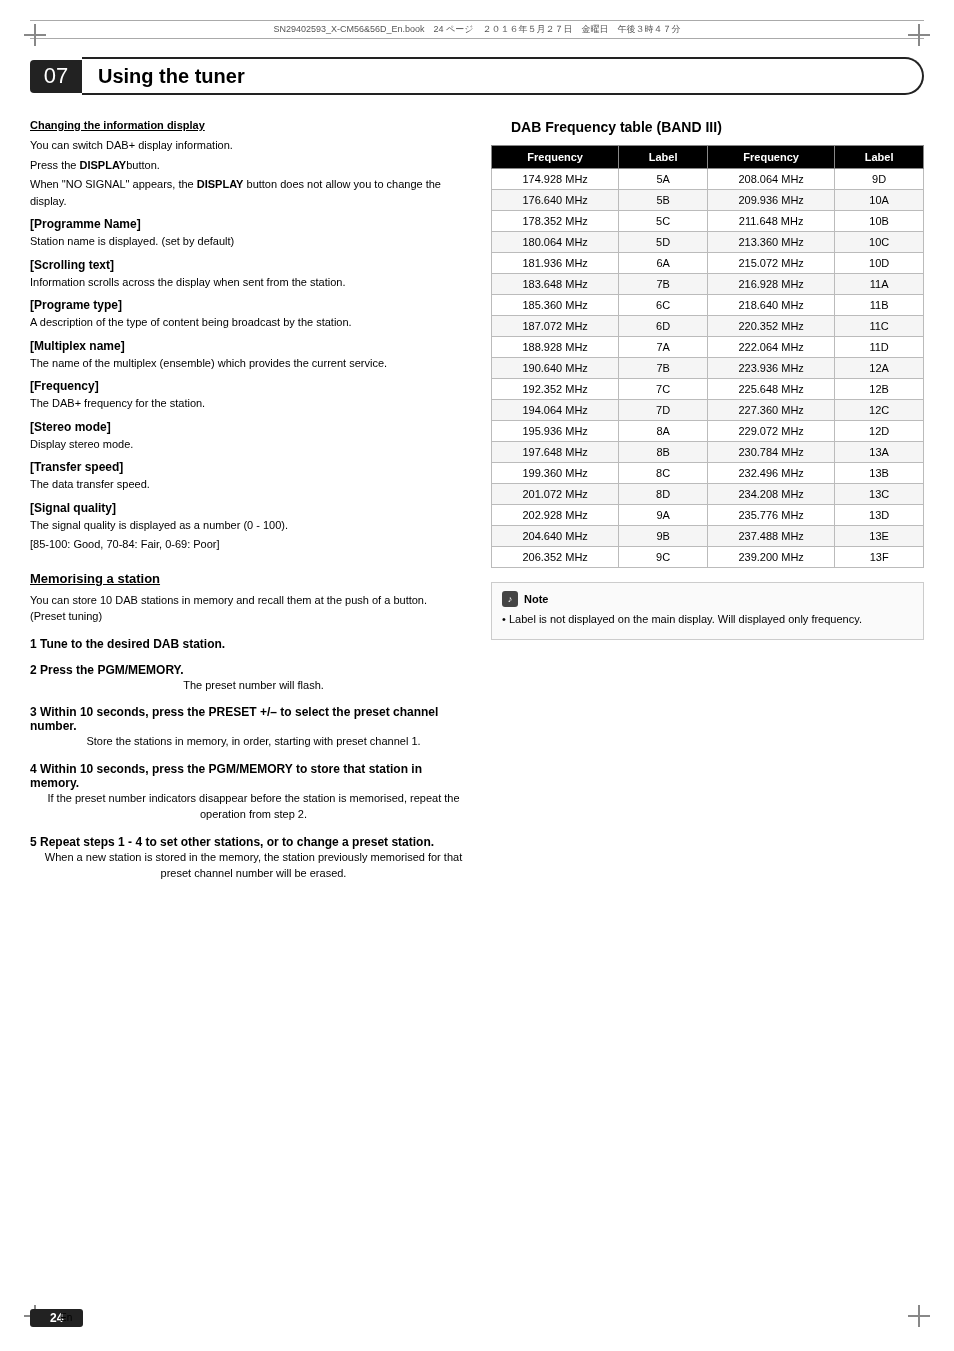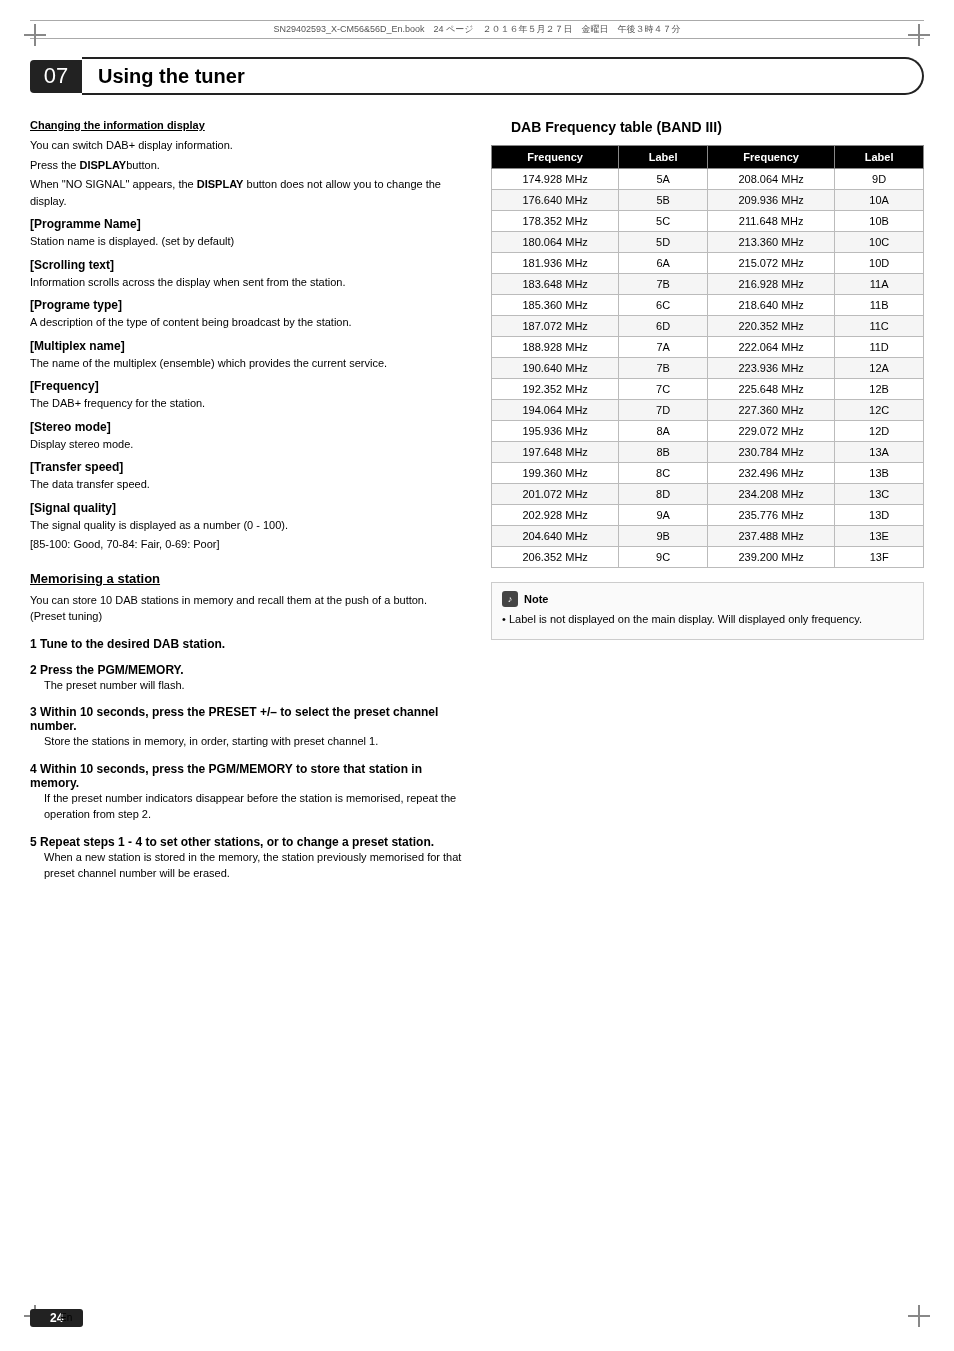--- a/index.html
+++ b/index.html
@@ -115,20 +115,21 @@
       font-size: 12px;
     }
     .step-bold {
       font-weight: bold;
       font-size: 12px;
     }
     .step-text {
       font-size: 11px;
       line-height: 1.5;
       margin-left: 14px;
+      text-align: center;
     }
 
     
     .dab-table-title {
       font-size: 14px;
       font-weight: bold;
       margin-bottom: 10px;
       padding-left: 20px;
     }
 

